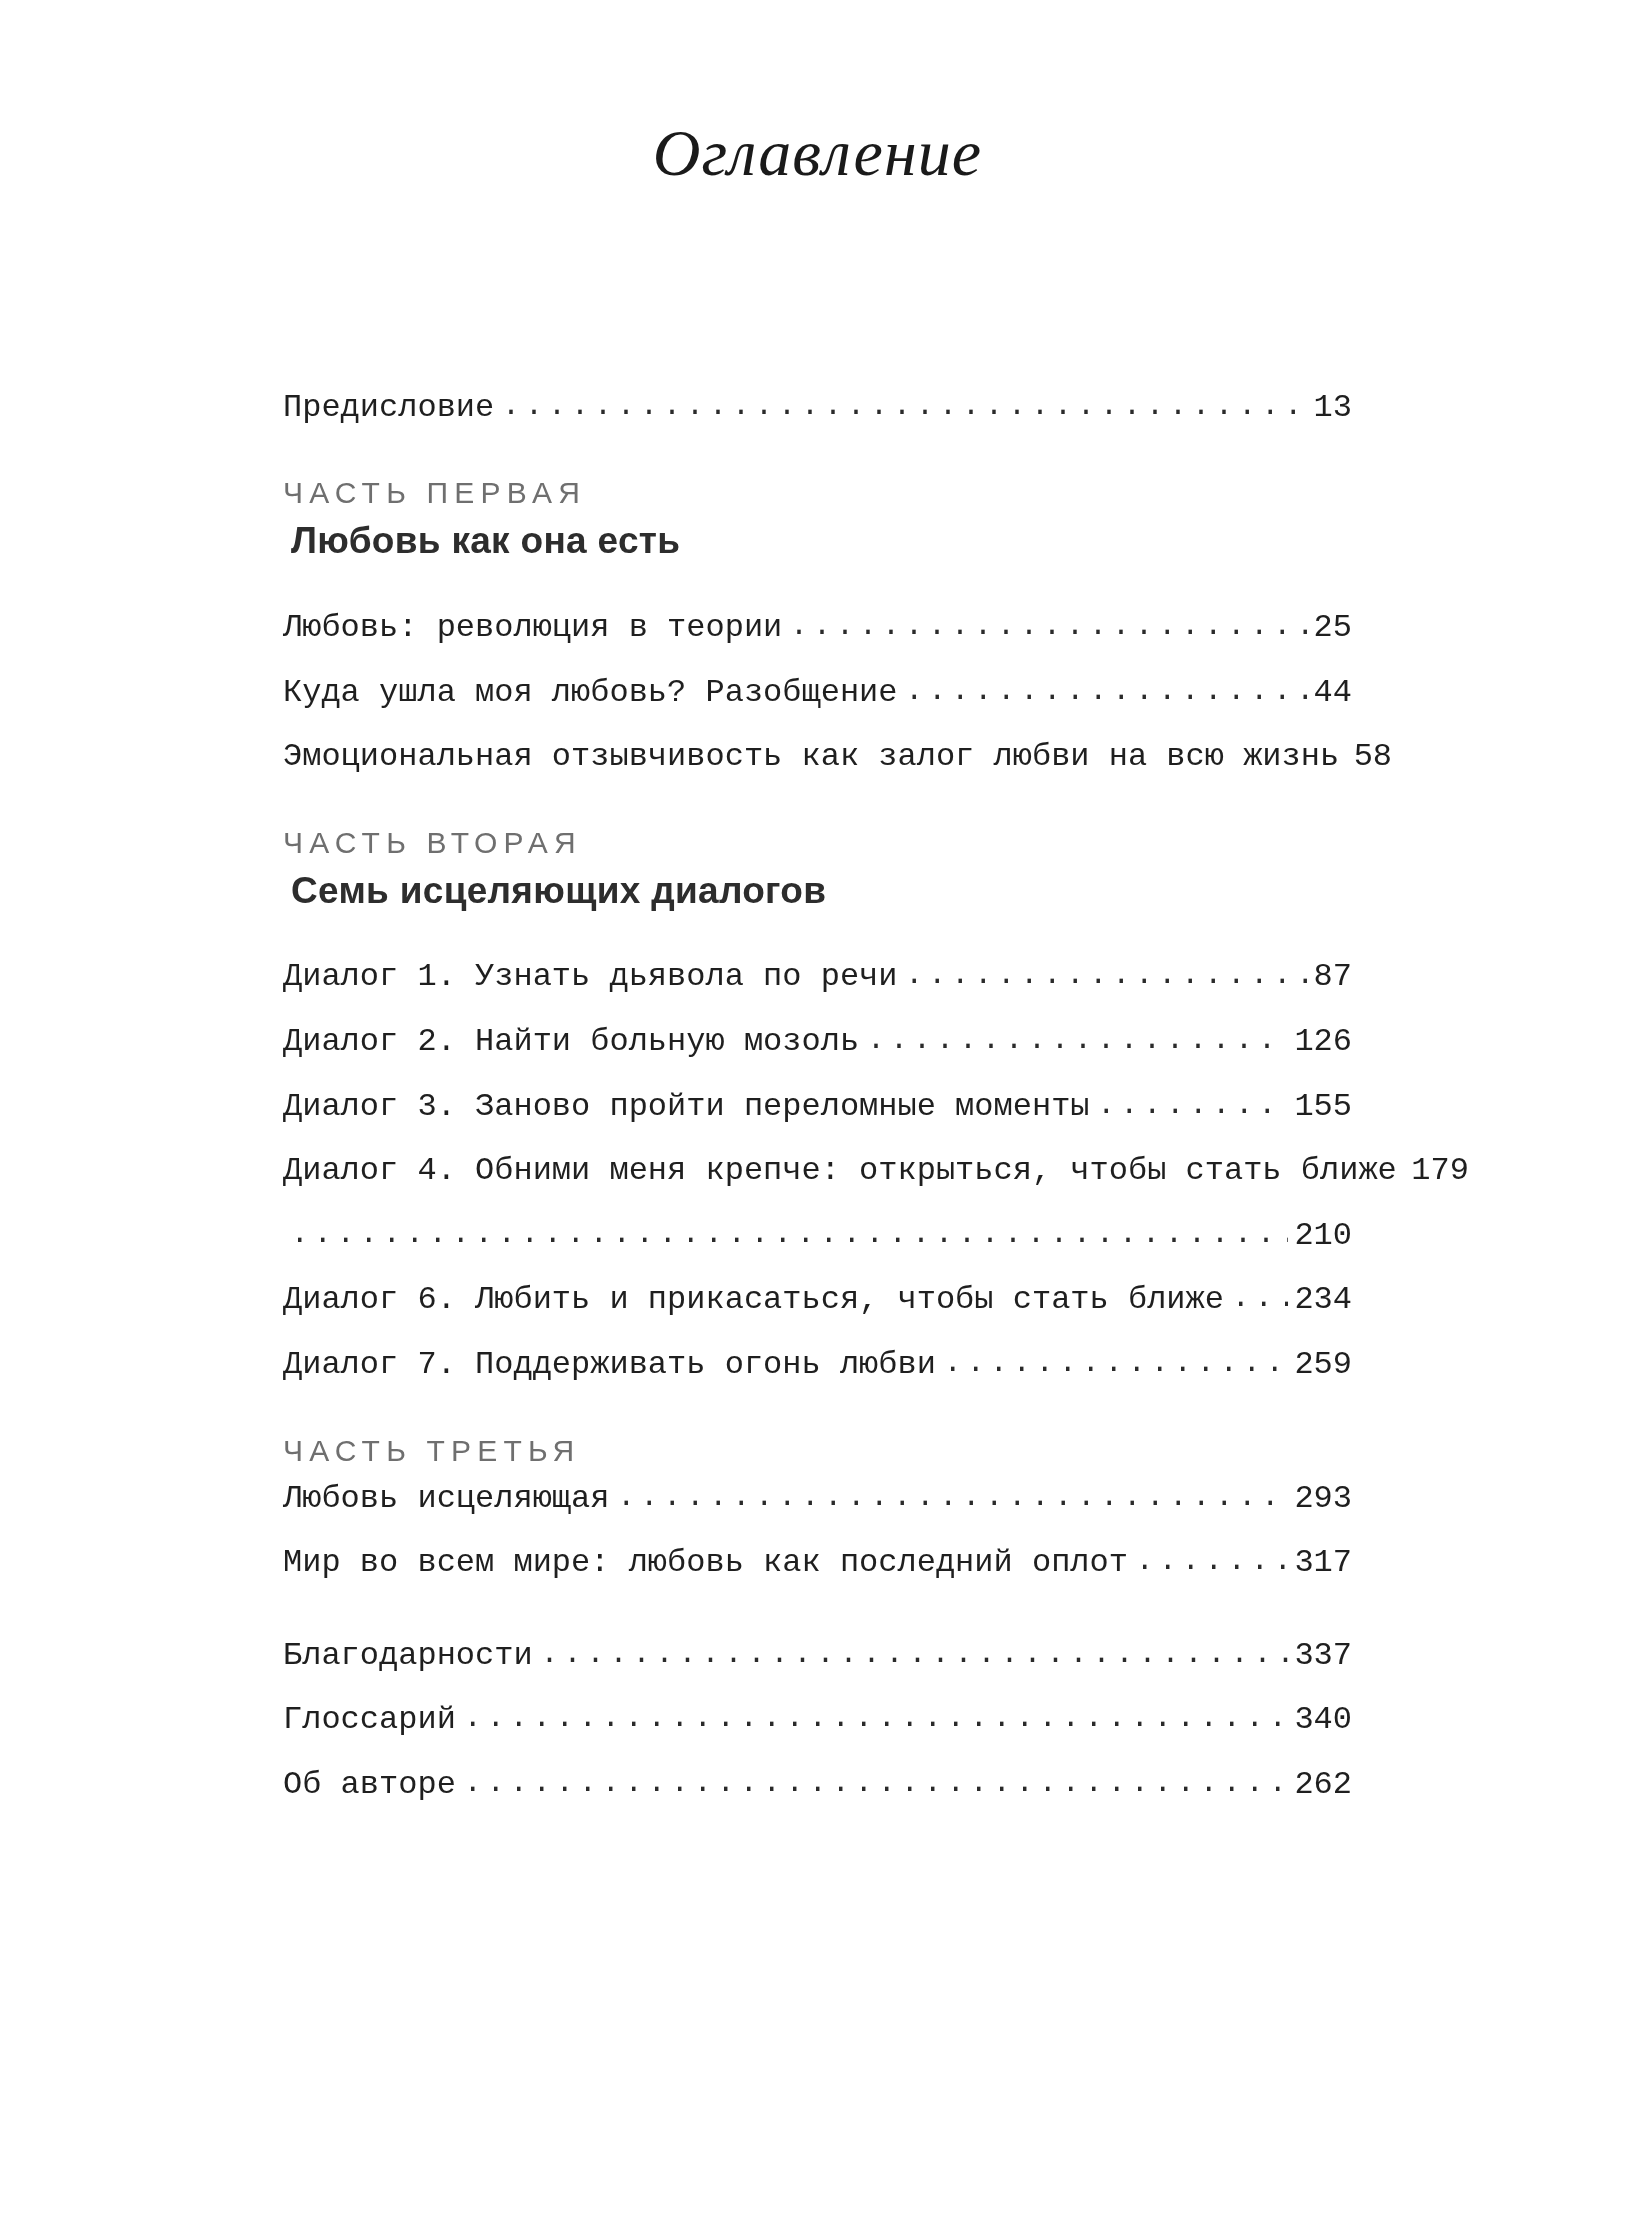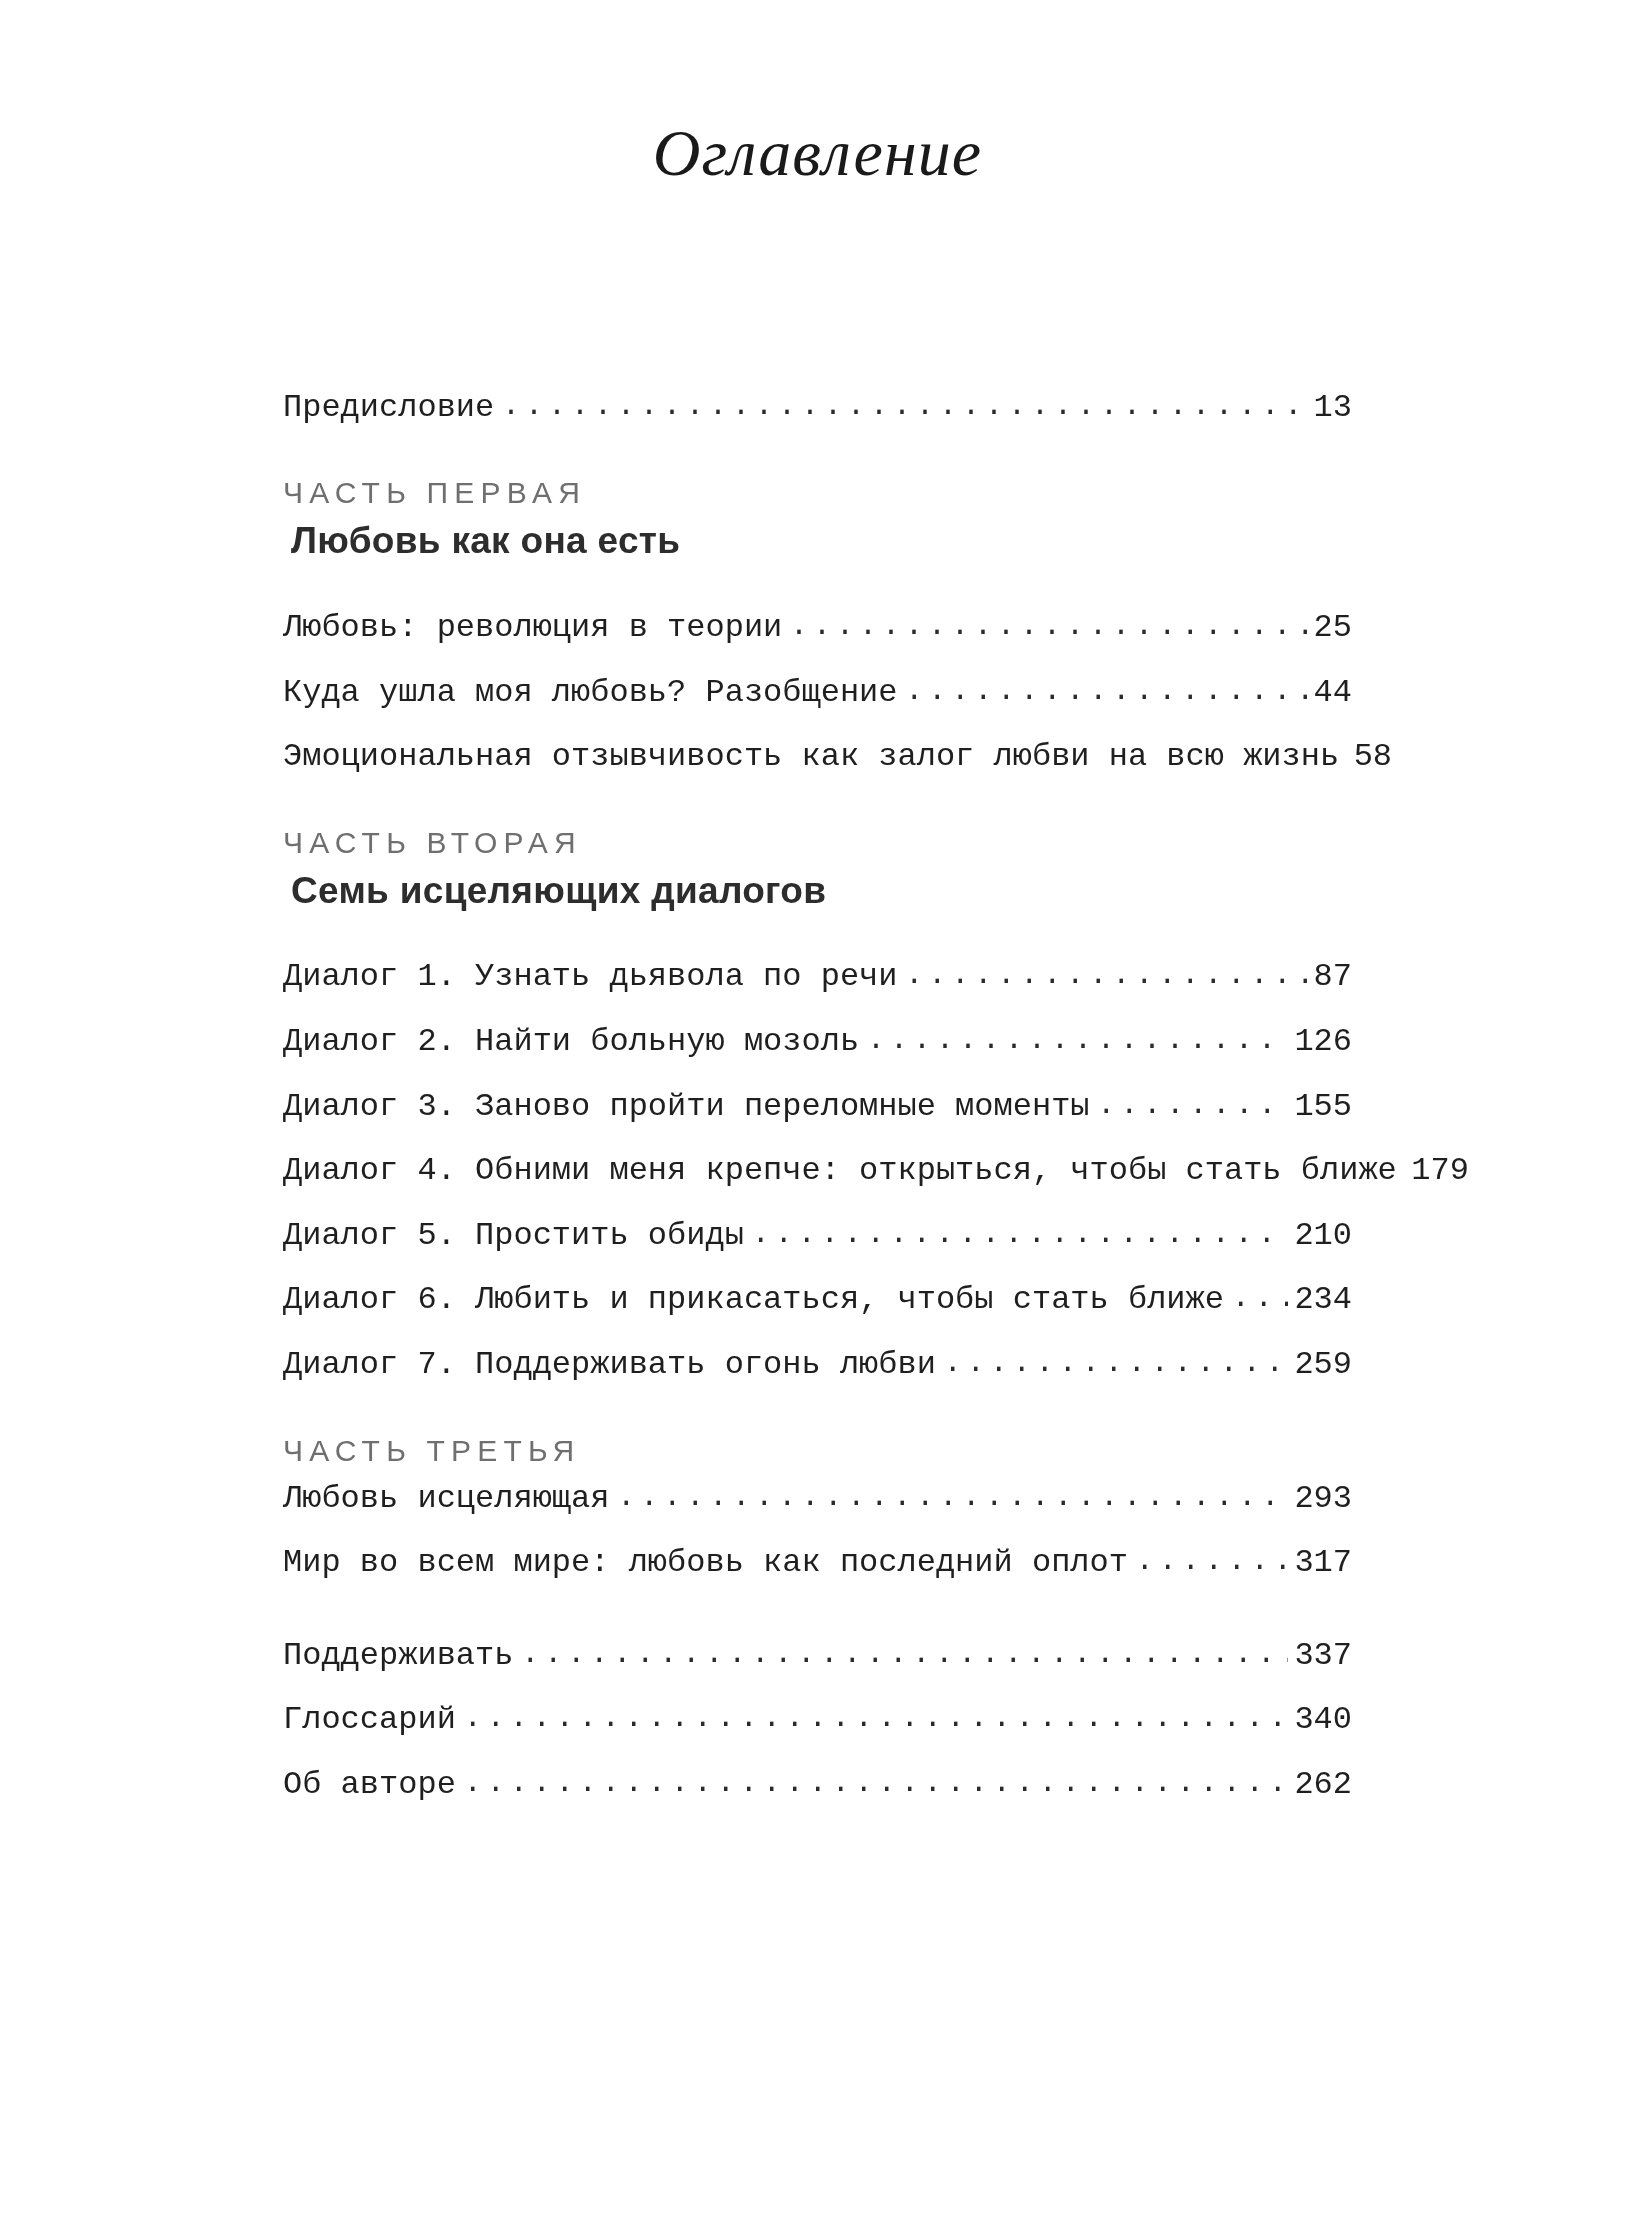--- a/index.html
+++ b/index.html
@@ -137,21 +137,20 @@
       <span class="toc-label">Диалог 3. Заново пройти переломные моменты</span>
       <span class="dot-leader"></span>
       <span class="toc-page-num">155</span>
     </div>
     <div class="toc-row">
       <span class="toc-label">Диалог 4. Обними меня крепче: открыться, чтобы стать ближе</span>
       <span class="dot-leader"></span>
       <span class="toc-page-num">179</span>
     </div>
     <div class="toc-row">
-      <span class="toc-label">Диалог 5. Простить обиды</span>
       <span class="dot-leader"></span>
       <span class="toc-page-num">210</span>
     </div>
     <div class="toc-row">
       <span class="toc-label">Диалог 6. Любить и прикасаться, чтобы стать ближе</span>
       <span class="dot-leader"></span>
       <span class="toc-page-num">234</span>
     </div>
     <div class="toc-row">
       <span class="toc-label">Диалог 7. Поддерживать огонь любви</span>
@@ -170,21 +169,21 @@
     </div>
     <div class="toc-row">
       <span class="toc-label">Мир во всем мире: любовь как последний оплот</span>
       <span class="dot-leader"></span>
       <span class="toc-page-num">317</span>
     </div>
   </section>
 
   <section class="back-matter">
     <div class="toc-row">
-      <span class="toc-label">Поддерживать</span>
+      <span class="toc-label">Благодарности</span>
       <span class="dot-leader"></span>
       <span class="toc-page-num">337</span>
     </div>
     <div class="toc-row">
       <span class="toc-label">Глоссарий</span>
       <span class="dot-leader"></span>
       <span class="toc-page-num">340</span>
     </div>
     <div class="toc-row">
       <span class="toc-label">Об авторе</span>

